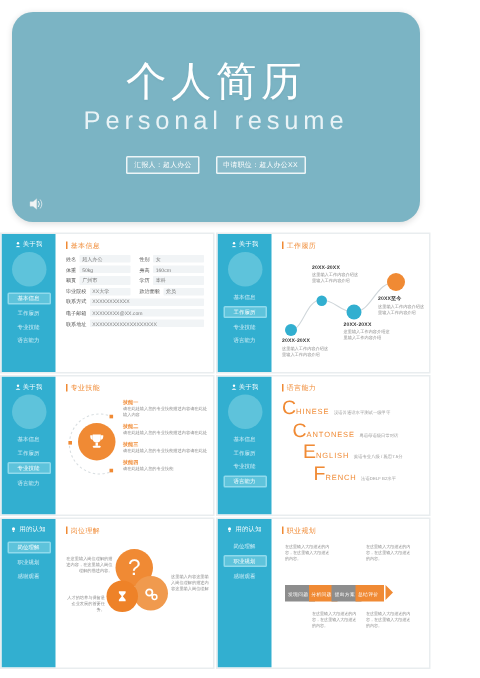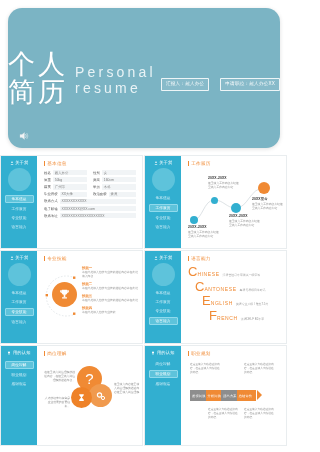--- a/index.html
+++ b/index.html
@@ -12,29 +12,29 @@
   .page{position:relative;width:288px;height:452px;background:#fff;}
 
   
   .cover{
     position:absolute;left:8px;top:8px;width:272px;height:140px;
     background:#7bb4c4;border-radius:14px;
     box-shadow:0 1px 4px rgba(0,0,0,.13);
     overflow:hidden;
   }
   .cover-inner{
-    position:absolute;inset:0;display:flex;flex-direction:row;
+    position:absolute;inset:0;display:flex;flex-direction:column;
     align-items:center;justify-content:center;
   }
   .cover-title{
     color:#ffffff;font-size:27px;letter-spacing:3px;font-weight:300;
     line-height:1.05;text-shadow:0 1px 2px rgba(0,0,0,.05);
   }
   .cover-sub{
-    color:#e9f3f6;font-size:14px;letter-spacing:3.2px;font-weight:300;
+    color:#e9f3f6;font-size:17px;letter-spacing:3.2px;font-weight:300;
     margin-top:3px;
   }
   .cover-tags{display:flex;gap:11px;margin-top:13px;}
   .cover-tag{
     border:1px solid rgba(255,255,255,.85);
     background:rgba(255,255,255,.10);
     color:#ffffff;font-size:4.6px;letter-spacing:.2px;
     padding:2px 4px;border-radius:1px;white-space:nowrap;
     line-height:1.35;max-width:62px;
   }

